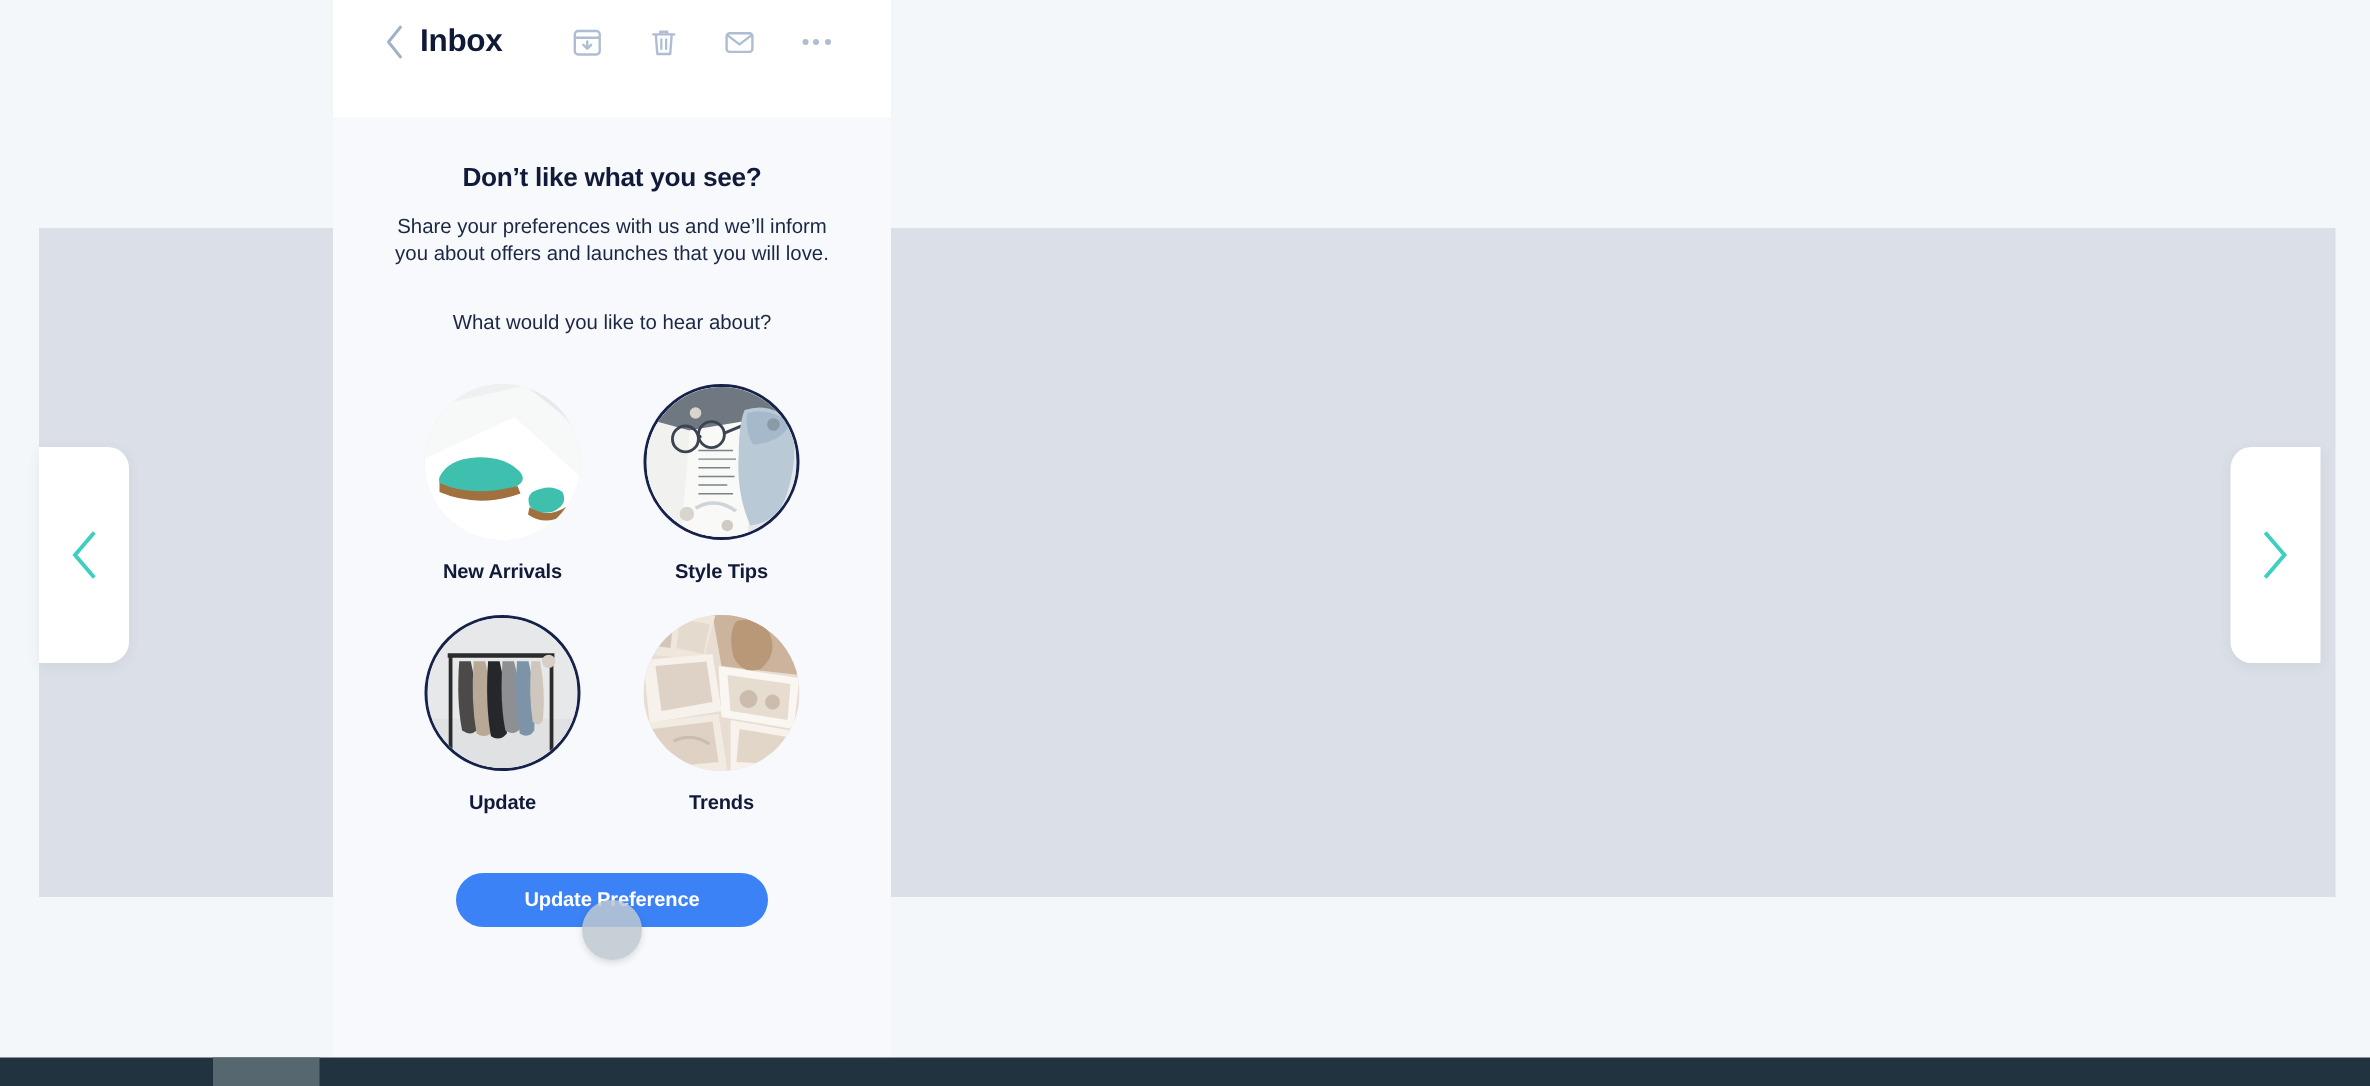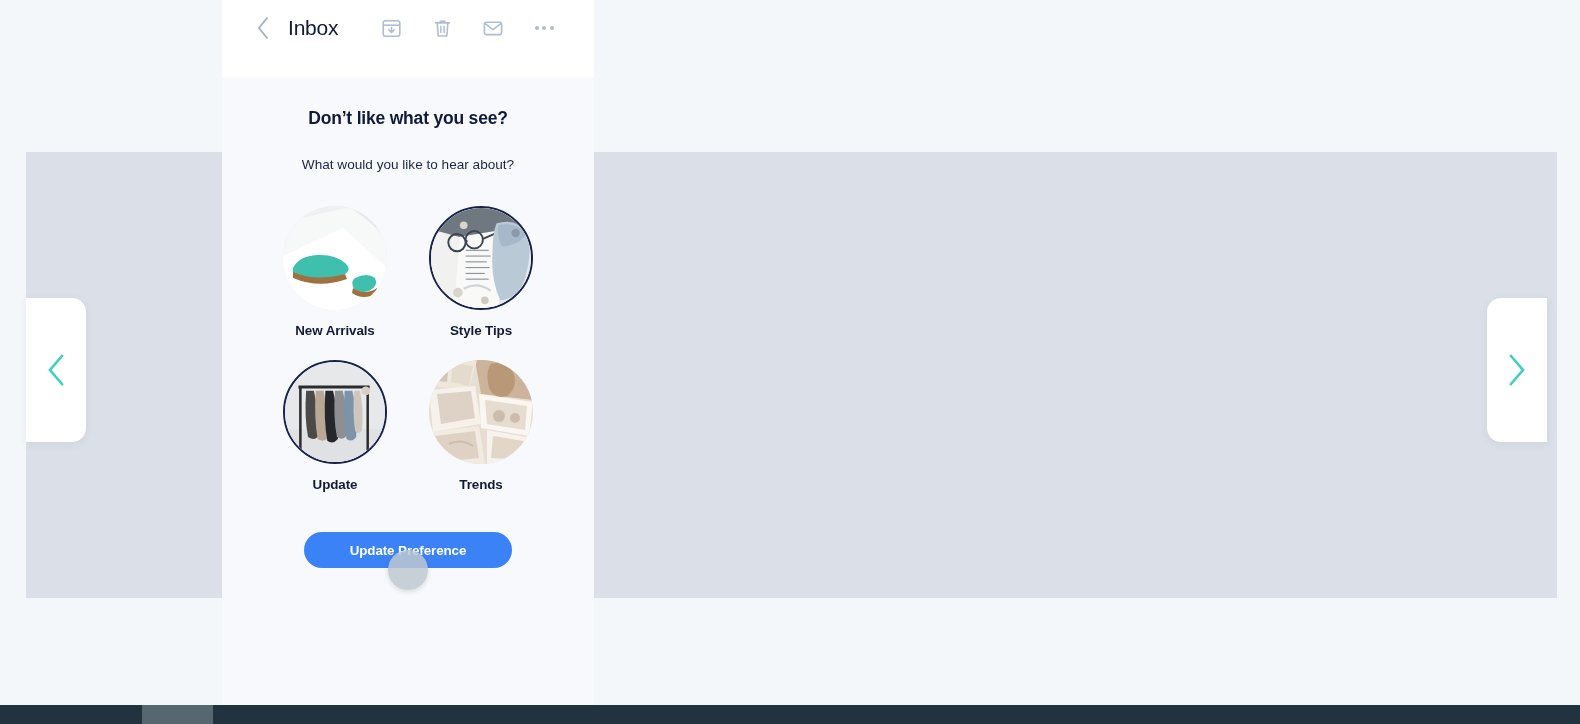--- a/index.html
+++ b/index.html
@@ -69,24 +69,24 @@
     width: 26px;
     height: 26px;
     display: flex;
     align-items: center;
     justify-content: center;
     flex: 0 0 auto;
     margin-top: -22px;
   }
   .mailbox-title {
     font-size: 21px;
-    font-weight: normal;
+    font-weight: bold;
     color: #101a36;
     letter-spacing: -0.2px;
-    margin-left: 12px;
+    margin-left: 4px;
     margin-top: -22px;
     flex: 0 0 auto;
   }
   .header-tools {
     display: flex;
     align-items: center;
     gap: 27px;
     margin-left: auto;
     margin-right: 16px;
     margin-top: -22px;
@@ -302,20 +302,21 @@
             <i></i>
             <i></i>
           </span>
         </span>
 
       </span>
     </div>
 
     <div class="email-body">
       <div class="promo-title">Don’t like what you see?</div>
+      <div class="promo-sub">Share your preferences with us and we’ll inform you about offers and launches that you will love.</div>
       <div class="promo-question">What would you like to hear about?</div>
 
       <div class="choice-grid">
 
         <div class="choice-cell">
           <div class="choice-circle">
             <svg viewBox="0 0 104 104">
               <rect width="104" height="104" fill="#eef0f2"></rect>
               <polygon points="0,16 72,0 104,34 104,104 0,104" fill="#f7f8f8"></polygon>
               <polygon points="0,50 60,22 104,62 104,104 0,104" fill="#ffffff"></polygon>

